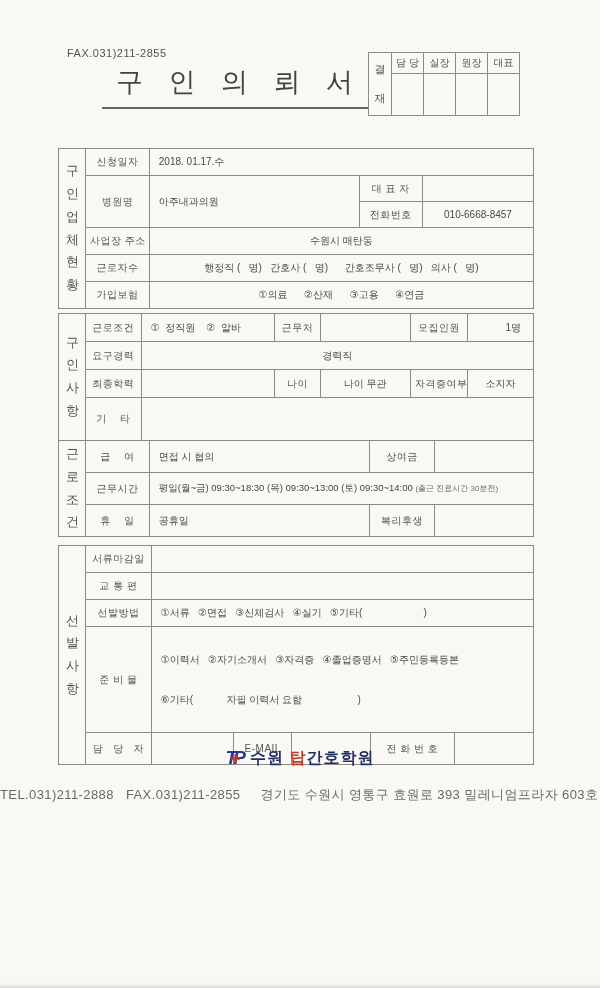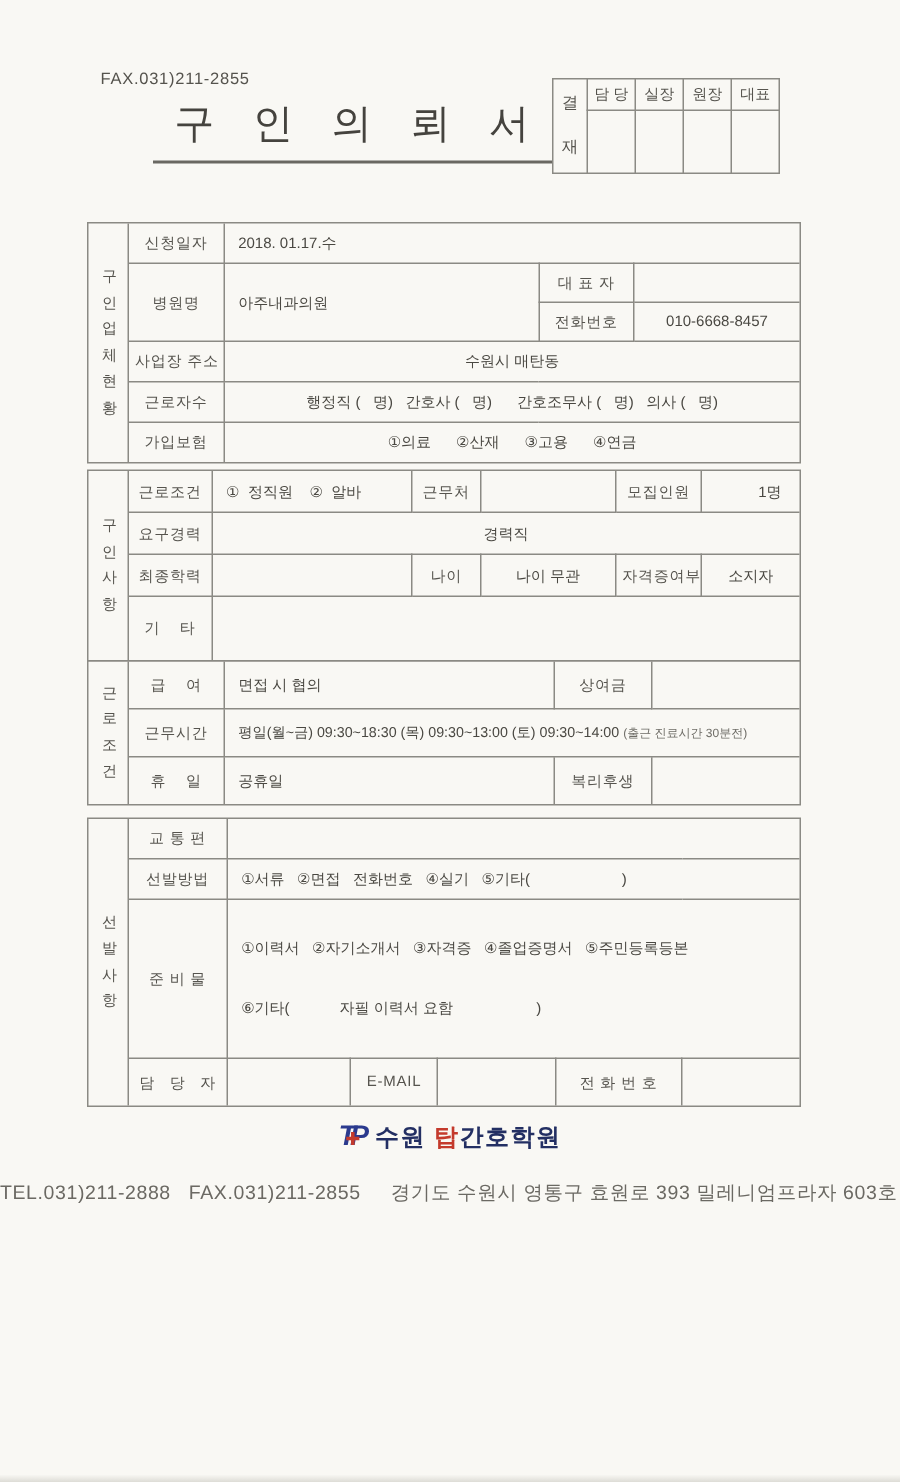--- a/index.html
+++ b/index.html
@@ -59,21 +59,21 @@
     background:transparent;
   }
   .side{
     width:26px;flex:0 0 26px;
     border-right:1px solid #8b8a84;
     display:flex;align-items:center;justify-content:center;
   }
   .side span{
     display:block;width:12px;
     word-break:break-all;
-    font-size:10px;line-height:1.75;color:#56544e;text-align:right;font-family:Liberation Serif, serif;
+    font-size:13px;line-height:1.75;color:#56544e;text-align:left;font-family:Liberation Serif, serif;
   }
   .section table{
     border-collapse:collapse;table-layout:fixed;
     width:445px;flex:1;
     border-style:hidden; 
   }
   .section td{
     border:1px solid #8b8a84;
     font-size:10px;color:#4a4842;
     padding:2px 4px;vertical-align:middle;
@@ -262,27 +262,31 @@
     <table>
       <colgroup>
           <col style="width:65px">
           <col style="width:82px">
           <col style="width:58px">
           <col style="width:78px">
           <col style="width:84px">
           <col style="width:78px">
         </colgroup>
       <tbody>
+          <tr>
+        <td class="lbl" style="height:22px">서류마감일</td>
+        <td class="val" colspan="5"></td>
+      </tr>
       <tr>
         <td class="lbl" style="height:22px">교 통 편</td>
         <td class="val" colspan="5"></td>
       </tr>
       <tr>
         <td class="lbl" style="height:22px">선발방법</td>
-        <td class="val" colspan="5">①서류   ②면접   전화번호   ④실기   ⑤기타(                      )</td>
+        <td class="val" colspan="5">①서류   ②면접   ③신체검사   ④실기   ⑤기타(                      )</td>
       </tr>
       <tr>
         <td class="lbl" style="height:38px">준 비 물</td>
         <td class="val two-line" colspan="5">
           <div>①이력서   ②자기소개서   ③자격증   ④졸업증명서   ⑤주민등록등본</div>
           <div>⑥기타(            자필 이력서 요함                    )</div>
         </td>
       </tr>
       <tr>
         <td class="lbl" style="height:27px">담   당   자</td>

